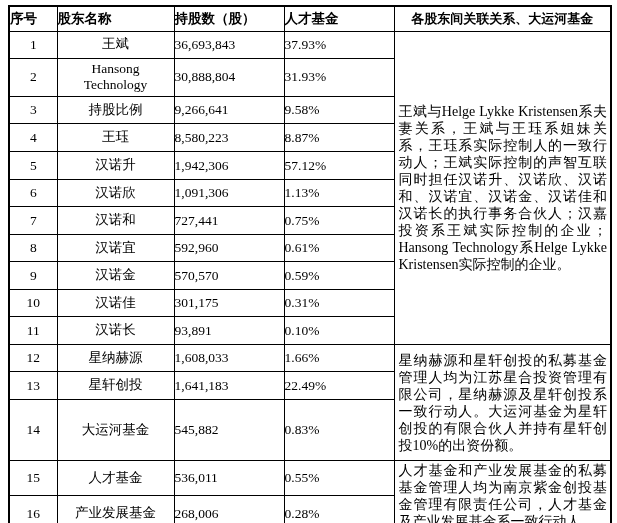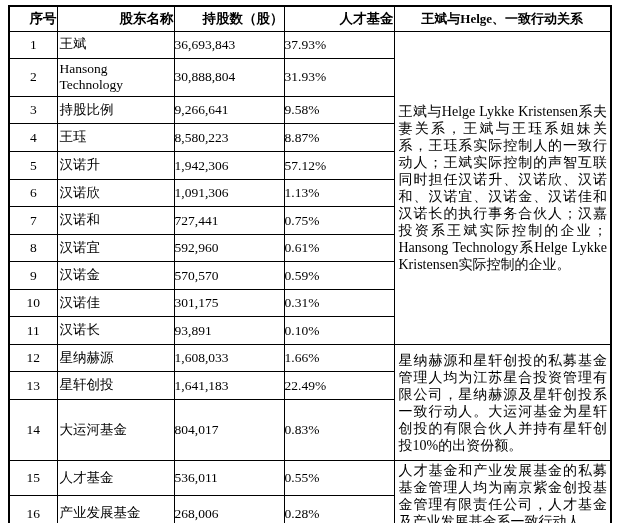--- a/index.html
+++ b/index.html
@@ -29,34 +29,35 @@
   }
   .sh-table th, .sh-table td {
     border: 1px solid #000000;
     padding: 0;
     font-size: 13.5px;
     color: #000000;
     overflow: hidden;
   }
   .sh-table th {
     font-weight: bold;
-    text-align: right;
+    text-align: left;
     vertical-align: middle;
     font-size: 13.5px;
   }
   .sh-table th.th-relation {
     font-size: 13px;
     white-space: nowrap;
     text-align: center;
   }
   td.col-no {
     text-align: center;
     vertical-align: middle;
   }
   td.col-name {
+    text-align: center;
     vertical-align: middle;
     line-height: 1.25;
     padding: 2px 2px;
   }
   td.col-shares {
     text-align: left;
     vertical-align: middle;
     padding-right: 9px;
   }
   td.col-ratio {
@@ -83,21 +84,21 @@
       <col style="width:110px">
       <col style="width:110px">
       <col style="width:217px">
     </colgroup>
     <tbody>
         <tr style="height:25px">
       <th>序号</th>
       <th>股东名称</th>
       <th>持股数（股）</th>
       <th>人才基金</th>
-      <th class="th-relation">王斌与Helge、一致行动关系</th>
+      <th class="th-relation">各股东间关联关系、大运河基金</th>
     </tr>
     <tr style="height:27px">
       <td class="col-no">1</td>
       <td class="col-name">王斌</td>
       <td class="col-shares">36,693,843</td>
       <td class="col-ratio">37.93%</td>
       <td class="col-rel" rowspan="11">王斌与Helge Lykke Kristensen系夫妻关系，王斌与王珏系姐妹关系，王珏系实际控制人的一致行动人；王斌实际控制的声智互联同时担任汉诺升、汉诺欣、汉诺和、汉诺宜、汉诺金、汉诺佳和汉诺长的执行事务合伙人；汉嘉投资系王斌实际控制的企业；Hansong Technology系Helge Lykke Kristensen实际控制的企业。</td>
     </tr>
     <tr style="height:37px">
       <td class="col-no">2</td>
@@ -168,21 +169,21 @@
     </tr>
     <tr style="height:28px">
       <td class="col-no">13</td>
       <td class="col-name">星轩创投</td>
       <td class="col-shares">1,641,183</td>
       <td class="col-ratio">22.49%</td>
     </tr>
     <tr style="height:61px">
       <td class="col-no">14</td>
       <td class="col-name">大运河基金</td>
-      <td class="col-shares">804,017</td>
+      <td class="col-shares">545,882</td>
       <td class="col-ratio">0.83%</td>
     </tr>
     <tr style="height:29px">
       <td class="col-no">15</td>
       <td class="col-name">人才基金</td>
       <td class="col-shares">536,011</td>
       <td class="col-ratio">0.55%</td>
       <td class="col-rel" rowspan="2">人才基金和产业发展基金的私募基金管理人均为南京紫金创投基金管理有限责任公司，人才基金及产业发展基金系一致行动人。</td>
     </tr>
     <tr style="height:31px">

